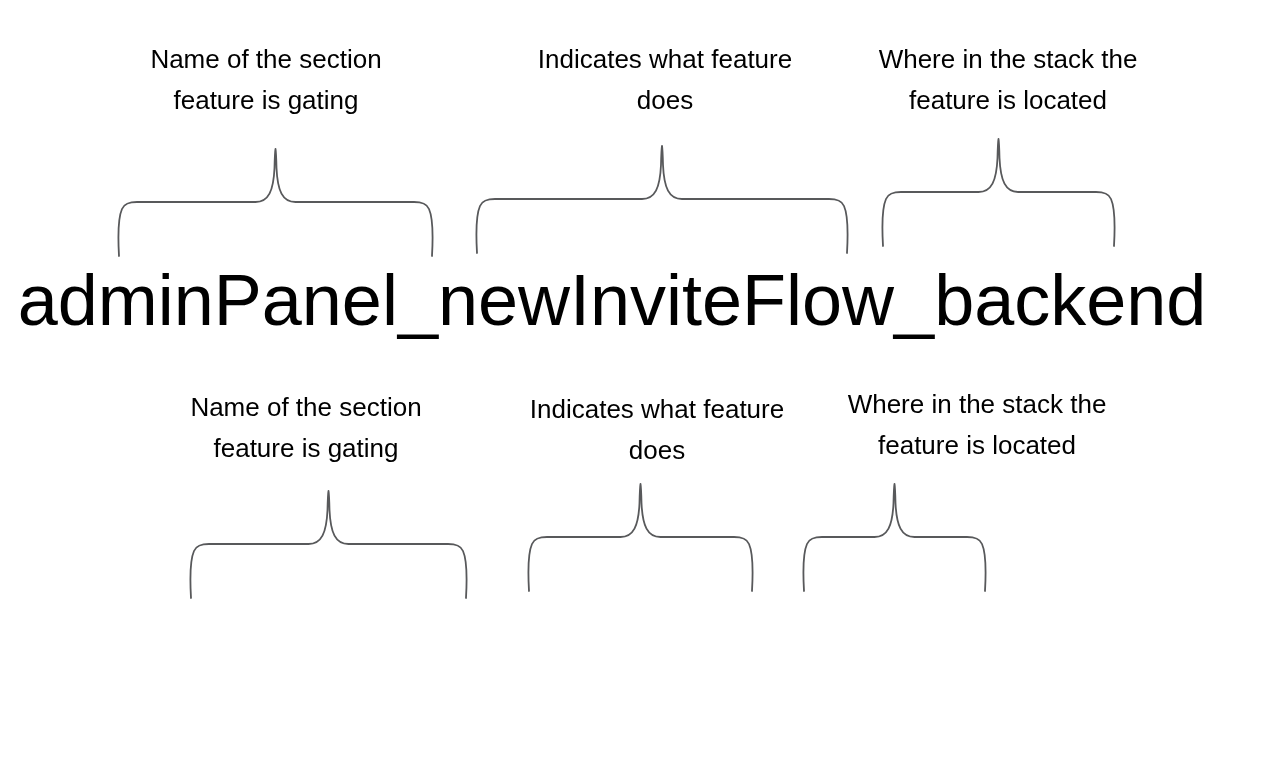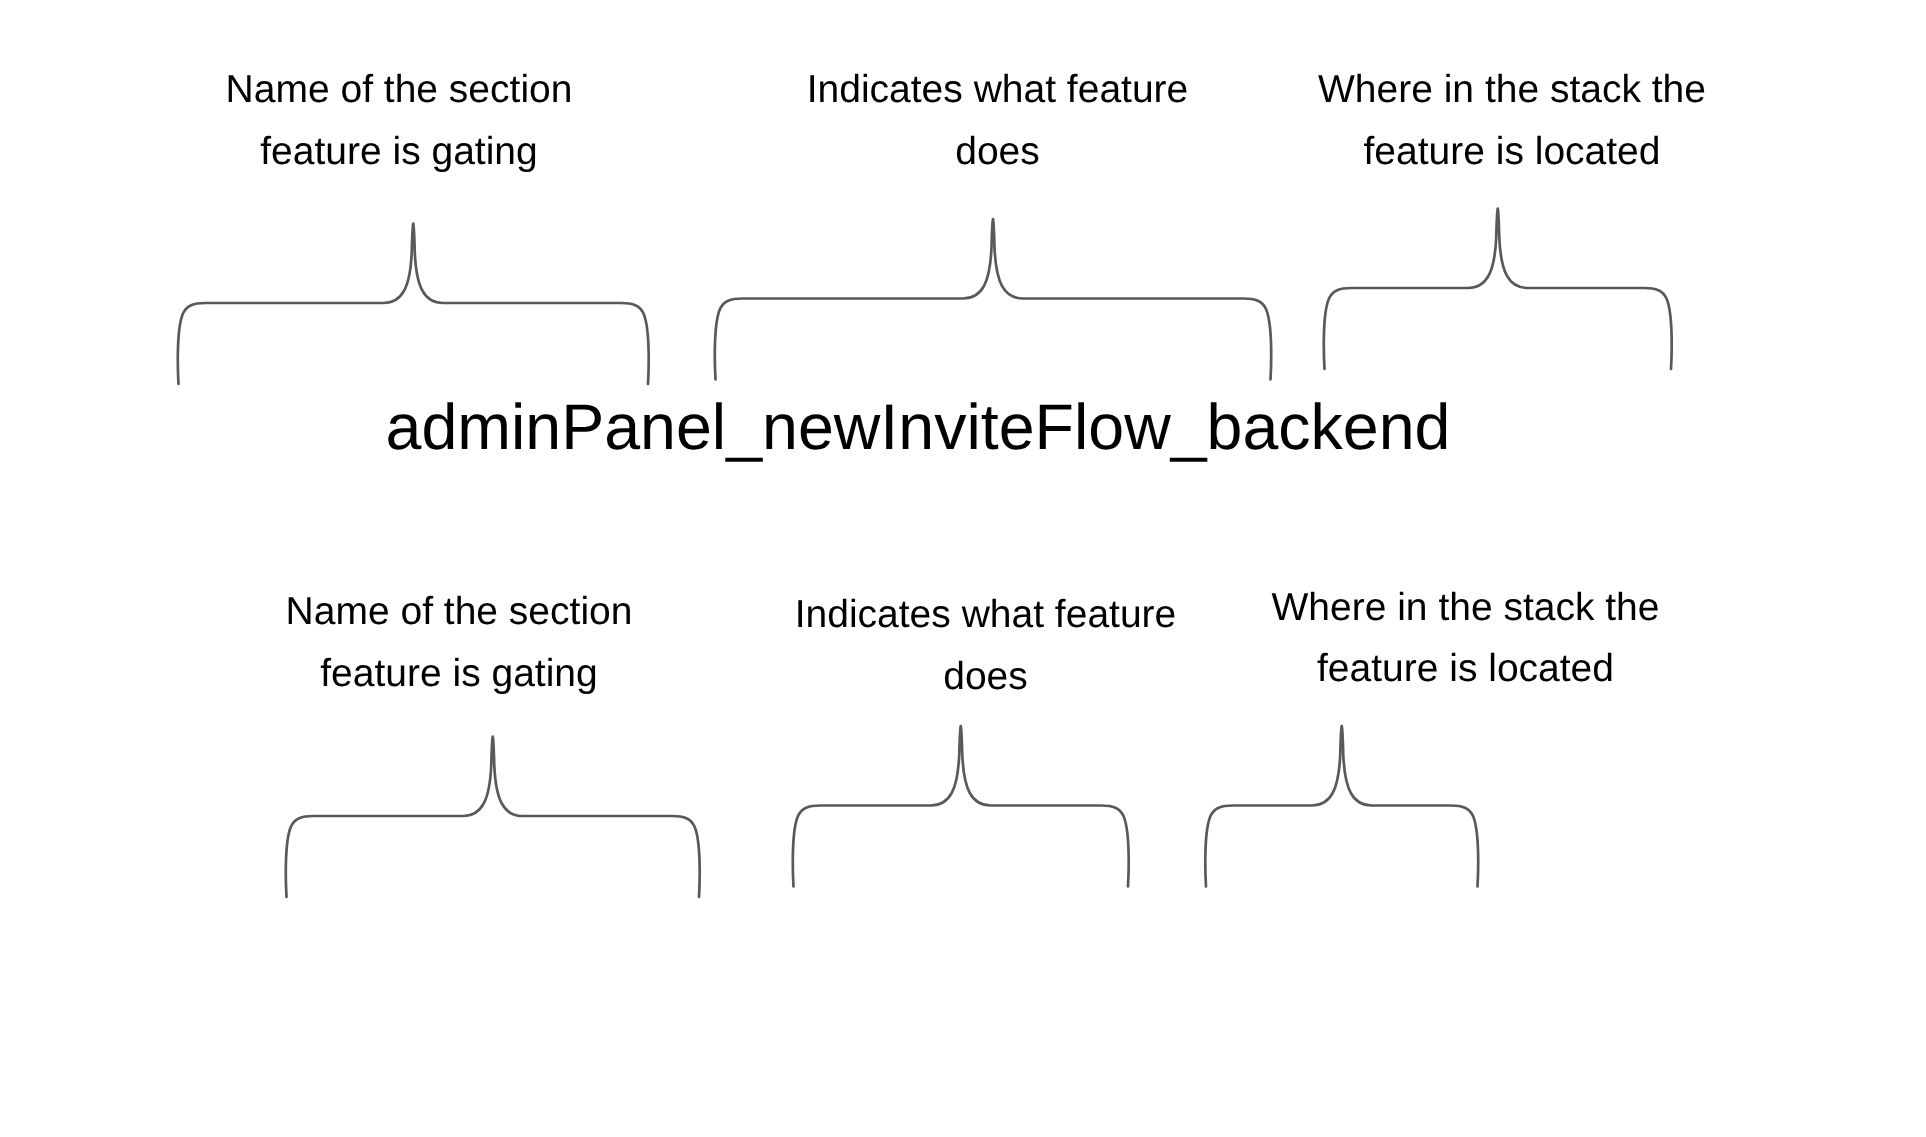--- a/index.html
+++ b/index.html
@@ -21,21 +21,21 @@
     transform: translateX(-50%);
     text-align: center;
     font-size: 26px;
     line-height: 41px;
     color: var(--text);
     white-space: nowrap;
   }
   .flag-name {
     position: absolute;
     transform: translateX(-50%);
-    font-size: 43px;
+    font-size: 72px;
     line-height: 1;
     color: var(--text);
     white-space: nowrap;
   }
   .brace {
     position: absolute;
     overflow: visible;
   }
   .brace path {
     fill: none;

